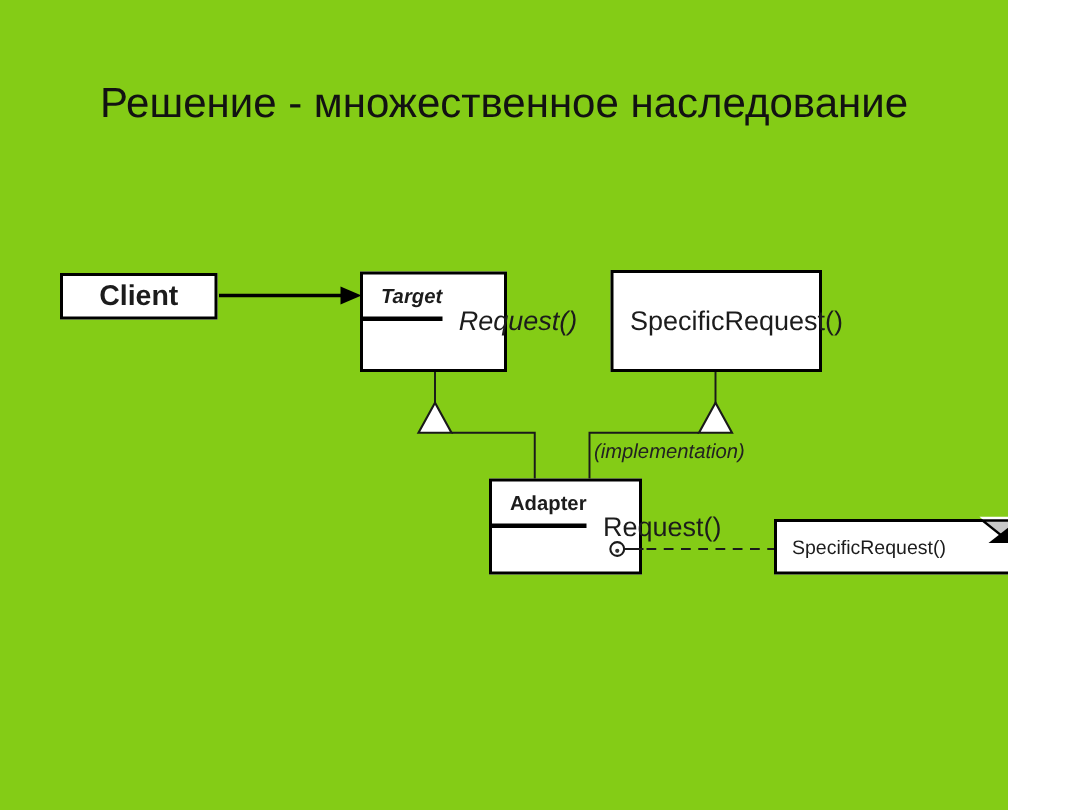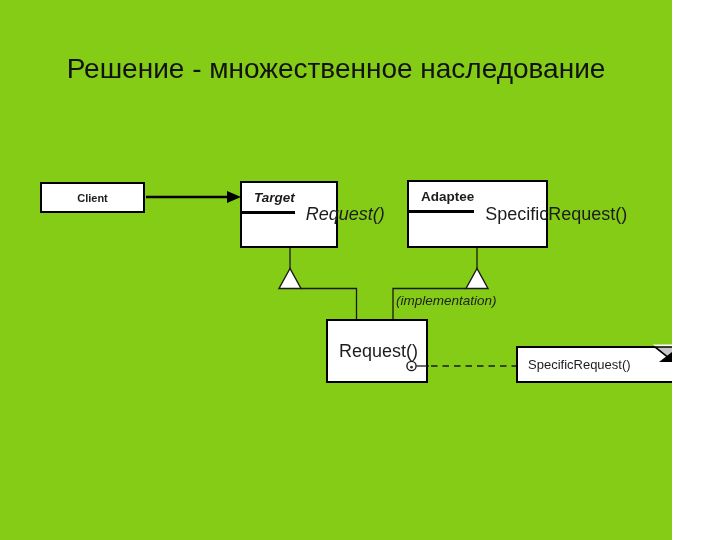--- a/index.html
+++ b/index.html
@@ -47,21 +47,21 @@
     flex: 1;
     display: flex;
     align-items: center;
     padding-left: 11px;
     font-size: 18px;
   }
   .two-comp { display: flex; flex-direction: row; }
   #class-client {
     left: 40px; top: 182px; width: 105px; height: 31px;
     display: flex; align-items: center; justify-content: center;
-    font-weight: bold; font-size: 11px;
+    font-weight: bold; font-size: 19px;
   }
   #class-target  { left: 240px; top: 181px; width: 98px;  height: 67px; }
   #class-target .cls-title  { font-style: italic; }
   #class-target .cls-method { font-style: italic; }
   #class-adaptee { left: 407px; top: 180px; width: 141px; height: 68px; }
   #class-adapter { left: 326px; top: 319px; width: 102px; height: 64px; }
   #note-box {
     position: absolute;
     left: 516px; top: 346px; width: 162px; height: 37px;
     background: #fff;
@@ -92,25 +92,25 @@
   <div id="class-client" class="cls">
     <span>Client</span>
   </div>
 
   <div id="class-target" class="cls two-comp">
     <div class="cls-title">Target</div>
     <div class="cls-method">Request()</div>
   </div>
 
   <div id="class-adaptee" class="cls two-comp">
-    <div class="cls-title">Adaptee</div>
     <div class="cls-method">SpecificRequest()</div>
   </div>
 
   <div id="class-adapter" class="cls two-comp">
+    <div class="cls-title">Adapter</div>
     <div class="cls-method">Request()</div>
   </div>
 
   <div id="note-box">
     <span>SpecificRequest()</span>
   </div>
 
   <div id="implementation-label">(implementation)</div>
 
   <svg class="layer-svg" width="720" height="540" viewBox="0 0 720 540">

